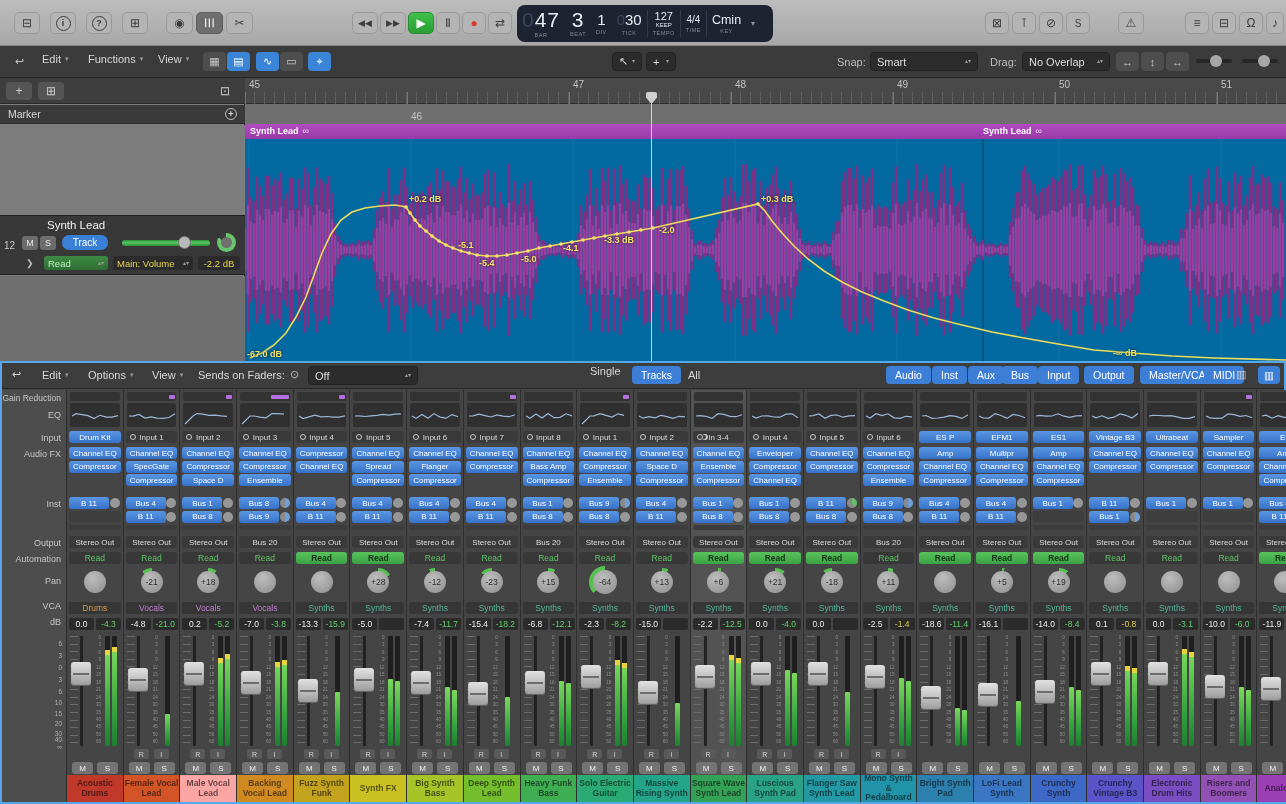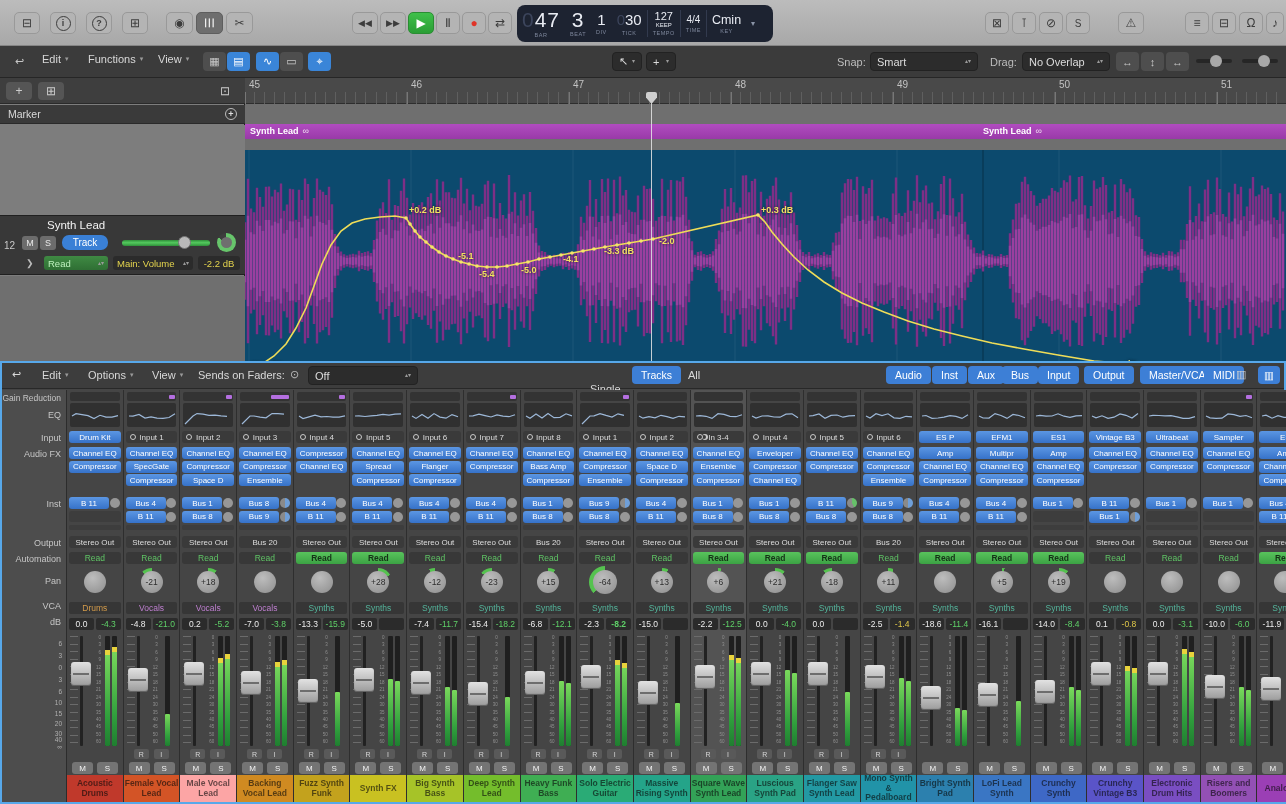--- a/index.html
+++ b/index.html
@@ -51,21 +51,21 @@
 #paramdd{left:113px;width:80px;background:#2b2b2b;color:#e4d44e}
 #dbbox{left:198px;width:42px;background:#2b2b2b;color:#e4d44e;justify-content:center}
 #disc{position:absolute;left:26px;top:42px;color:#bbb;font-size:9px}
 
 #ruler{position:absolute;left:245px;top:0;width:1041px;height:26px;background:#494949;border-bottom:1px solid #2e2e2e}
 #rulerticks{position:absolute;left:0;top:14px;width:1041px;height:12px;background:repeating-linear-gradient(to right,transparent 0 9.12px,#5f5f5f 9.12px 10.12px),repeating-linear-gradient(to right,#777 0 1px,transparent 1px 162px)}
 .rnum{position:absolute;top:1px;color:#c2c2c2;font-size:10px}
 #mlane{position:absolute;left:245px;top:27px;width:1041px;height:19px;background:#626262;border-bottom:1px solid #3a3a3a;color:#e3e3e3;font-size:10px;display:flex;align-items:center;padding-left:8px}
 #region{position:absolute;left:245px;top:46px;width:1041px;height:15px;background:linear-gradient(#b14cc0,#993aa8);color:#fff;font-size:9px}
 #region span{position:absolute;top:1.5px;display:flex;gap:4px;align-items:center}
-#wavebox{position:absolute;left:245px;top:72px;width:1041px;height:248px;background:#0c4a6e;overflow:hidden}
+#wavebox{position:absolute;left:245px;top:61px;width:1041px;height:248px;background:#0369a1;overflow:hidden}
 #playhead{position:absolute;top:14px;width:1px;height:269px;background:rgba(230,230,230,.85)}
 #phcap{position:absolute;top:14px;width:11px;height:12px;background:#cfcfcf;clip-path:polygon(0 0,100% 0,100% 45%,50% 100%,0 45%);border-radius:2px}
 .alab{position:absolute;color:#f2e261;font-size:9px;font-weight:bold;white-space:nowrap;text-shadow:0 0 3px rgba(0,0,0,.7)}
 
 #mixer{position:absolute;left:0;top:361px;width:1286px;height:443px;background:#454545;border:2px solid #57a8ea;border-top-width:2px}
 #mixmenu{position:absolute;left:0;top:0;width:1282px;height:26px;background:#3d3d3d;border-bottom:1px solid #282828}
 .pill{position:absolute;top:3px;height:18px;border-radius:4px;background:#3d7fd6;color:#fff;font-size:10.5px;display:flex;align-items:center;justify-content:center;padding:0 9px}
 .flat{position:absolute;top:4px;color:#d8d8d8;font-size:11px}
 #gutter{position:absolute;left:0;top:27px;width:65px;height:412px;background:#4d4d4d;border-right:1px solid #2c2c2c}
 .glab{position:absolute;right:5px;color:#c6c6c6;font-size:9px;text-align:right;white-space:nowrap}
@@ -221,21 +221,21 @@
   <div class="slider" style="left:1242px;width:36px">
       <span class="th" style="left:16px"></span>
     </div>
 </div>
 
 <div id="arrange">
   <div id="ruler">
       <div id="rulerticks"></div>
       <div id="rnums">
         <div class="rnum" style="left: 4px;">45</div>
-        <div class="rnum" style="left: 166px;">46</div>
+        <div class="rnum" style="left: 166px; margin-top: 32px;">46</div>
         <div class="rnum" style="left: 328px;">47</div>
         <div class="rnum" style="left: 490px;">48</div>
         <div class="rnum" style="left: 652px;">49</div>
         <div class="rnum" style="left: 814px;">50</div>
         <div class="rnum" style="left: 976px;">51</div>
       </div>
     </div>
   <div id="region">
     <span style="left:5px">
         <b>Synth Lead</b>
@@ -360,21 +360,21 @@
     <div class="menu" style="left:150px;top:6px">
         <span>View</span>
         <span class="dn">▾</span>
       </div>
     <div class="flat" style="left:196px;top:6px">Sends on Faders:</div>
     <div class="flat" style="left:288px;top:5px;color:#bbb">⊙</div>
     <div class="sel2" style="left:306px;top:3px;width:110px;height:19px">
         <span>Off</span>
         <span class="ud">▴▾</span>
       </div>
-    <div class="flat" style="left:588px;top:20px">Single</div>
+    <div class="flat" style="left:588px;top:2px">Single</div>
     <div class="pill" style="left:630px">Tracks</div>
     <div class="flat" style="left:686px;top:6px">All</div>
     <div id="filterrow">
         <div class="pill" style="left: 884px;">Audio</div>
         <div class="pill" style="left: 930px;">Inst</div>
         <div class="pill" style="left: 966px;">Aux</div>
         <div class="pill" style="left: 1000px;">Bus</div>
         <div class="pill" style="left: 1036px;">Input</div>
         <div class="pill" style="left: 1082px;">Output</div>
         <div class="pill" style="left: 1138px;">Master/VCA</div>
@@ -877,21 +877,21 @@
         <div class="sendbtn" style="top: 120.5px;">Bus 8</div>
         <div class="sendknob" style="top: 121.5px;"></div>
         <div class="thinslot" style="top: 135px;"></div>
         <div class="srow graybtn" style="top: 146px;">Stereo Out</div>
         <div class="readrow read-dim" style="top: 162px;">Read</div>
         <div class="panwrap" style="top: 176px; width: 32px; height: 32px; background: conic-gradient(transparent 0deg, transparent 225deg, rgb(85, 194, 79) 225deg, rgb(85, 194, 79) 360deg);">
           <div class="panknob" style="width: 24px; height: 24px;">-64</div>
         </div>
         <div class="vcarow" style="top: 212px; color: rgb(83, 179, 154);">Synths</div>
         <div class="dbbox2" style="left: 2px; top: 228px;">-2.3</div>
-        <div class="dbbox2" style="left: 29px; top: 228px; color: rgb(95, 208, 104); font-weight: bold;">-8.2</div>
+        <div class="dbbox2" style="left: 29px; top: 228px; color: rgb(95, 208, 104);">-8.2</div>
         <div class="fticks" style="top: 246px; height: 110px;"></div>
         <div class="ftrack" style="top: 246px; height: 110px;"></div>
         <div class="fcap" style="top: 274.944px;"></div>
         <div class="mscale" style="left: 24px; top: 245px;">0</div>
         <div class="mscale" style="left: 24px; top: 252.45px;">3</div>
         <div class="mscale" style="left: 24px; top: 259.9px;">6</div>
         <div class="mscale" style="left: 24px; top: 267.35px;">9</div>
         <div class="mscale" style="left: 24px; top: 274.8px;">12</div>
         <div class="mscale" style="left: 24px; top: 282.25px;">15</div>
         <div class="mscale" style="left: 24px; top: 289.7px;">18</div>

